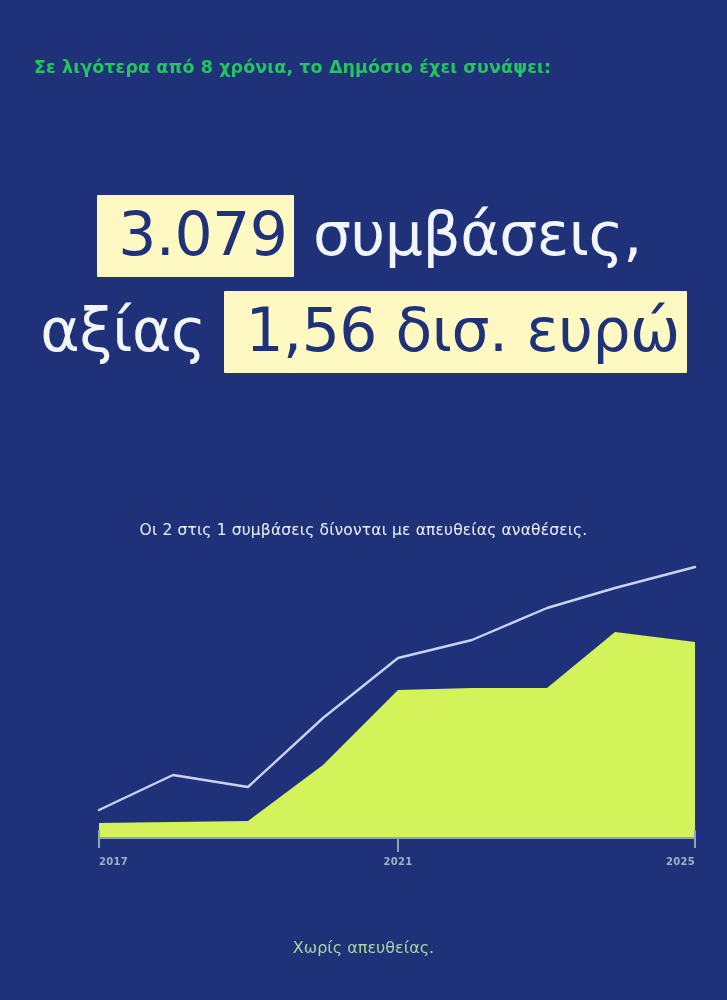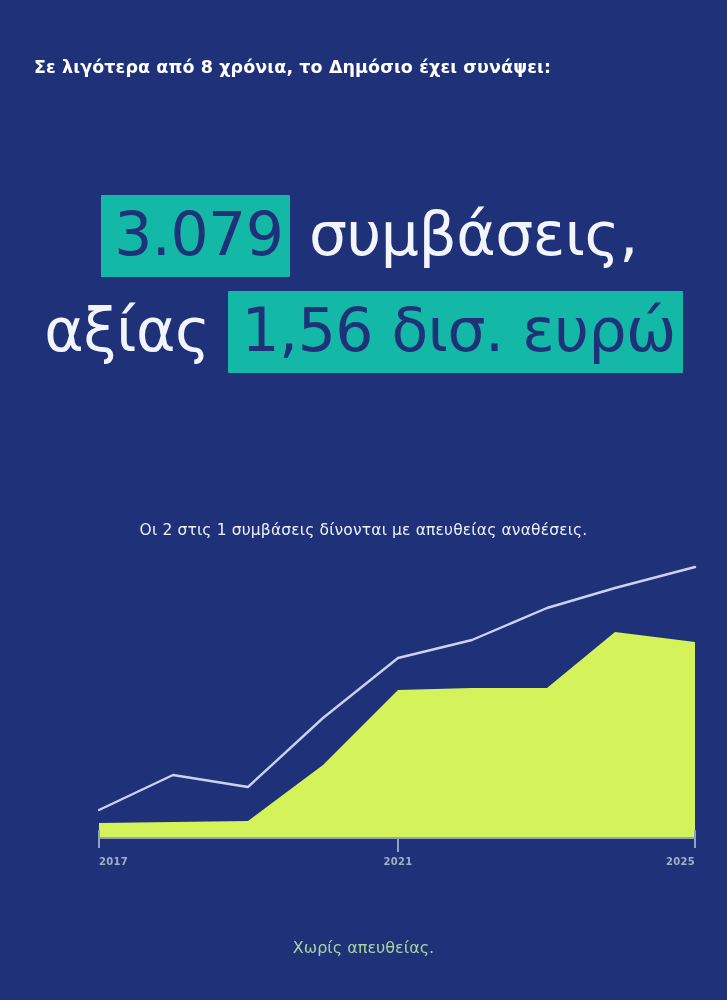--- a/index.html
+++ b/index.html
@@ -8,44 +8,44 @@
     background:#1f3179;
     font-family:"DejaVu Sans","Liberation Sans",sans-serif;
     overflow:hidden;
   }
   .page { position:relative; width:727px; height:1000px; background:#1f3179; }
 
   
   .kicker {
     position:absolute; top:57px; left:0; width:585px;
     text-align:center;
-    color:#ffffff;
+    color:#22c55e;
     font-size:17.5px;
     font-weight:700;
     letter-spacing:0.1px;
     white-space:nowrap;
   }
 
   
   .headline {
     position:absolute;
     left:0; top:186px; width:727px;
     color:#f3f5fc;
     font-size:60px;
     font-weight:400;
     line-height:96px;
     letter-spacing:-0.5px;
   }
   .hl-line { display:block; white-space:nowrap; }
   .hl-line.l1 { text-align:center; padding-left:12px; }
   .hl-line.l2 { text-align:center; }
   .mark {
-    background:#14b8a6;
+    background:#fef9c3;
     color:#1f3179;
-    padding:4px 7px 8px 13px;
+    padding:4px 7px 8px 21px;
     border-radius:1px;
   }
   .plain { color:#f3f5fc; }
 
   
   .subcap {
     position:absolute; top:521px; left:0; width:727px;
     text-align:center;
     color:#eef1fa;
     font-size:15.5px;

